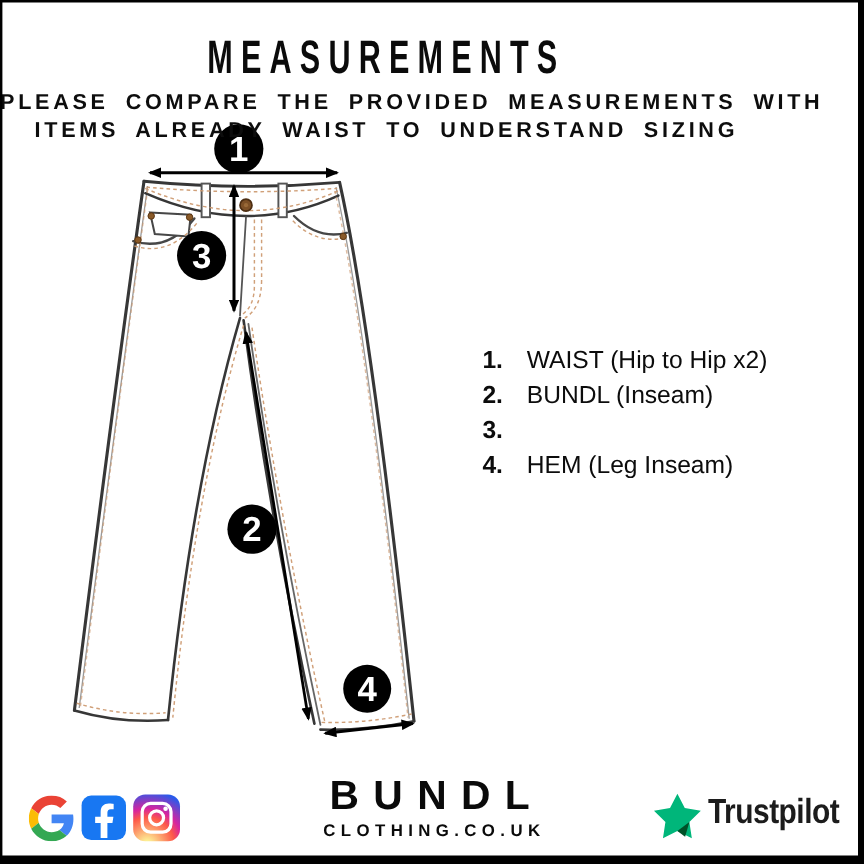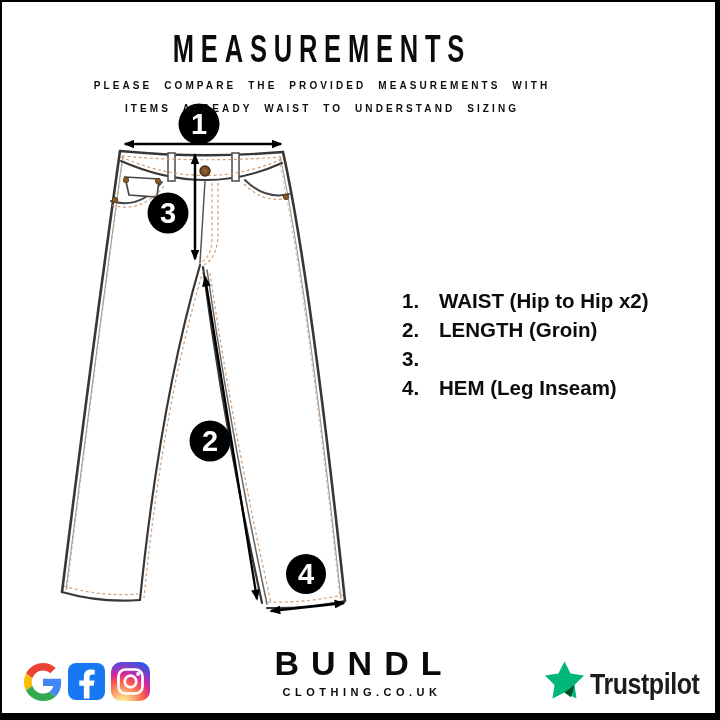--- a/index.html
+++ b/index.html
@@ -8,42 +8,42 @@
     font-family:"Liberation Sans",sans-serif;color:#111;margin:0 auto;
   }
   .frame{position:absolute;inset:0;border-style:solid;border-color:#000;
     border-width:2px 5px 7px 2px;pointer-events:none;z-index:60;}
   
   .header{position:absolute;top:27px;left:0;width:644px;text-align:center;z-index:5;}
   .title{
     margin:0;font-size:30px;font-weight:700;letter-spacing:8px;color:#0b0b0b;
     transform:scale(0.85,1.3);transform-origin:center top;line-height:34px;white-space:nowrap;
   }
-  .subtitle{margin:13px 0 0 0;font-size:10px;font-weight:700;letter-spacing:3.1px;
+  .subtitle{margin:13px 0 0 0;font-size:18px;font-weight:700;letter-spacing:3.1px;
     word-spacing:6px;line-height:23px;color:#0d0d0d;white-space:nowrap;}
   
   .jeans-svg{position:absolute;left:55px;top:103px;width:340px;height:545px;z-index:4;}
   
   .legend{position:absolute;left:402px;top:286px;z-index:5;}
   .legend-row{display:flex;align-items:baseline;height:29px;line-height:29px;}
   .legend-num{font-size:20.5px;font-weight:700;width:27px;color:#0c0c0c;}
-  .legend-label{font-size:20.5px;font-weight:700;margin-left:10px;color:#0c0c0c;white-space:nowrap;}
+  .legend-label{font-size:20.5px;font-weight:400;margin-left:10px;color:#0c0c0c;white-space:nowrap;}
   
   .social{position:absolute;left:24px;top:662px;display:flex;align-items:center;gap:6px;z-index:5;}
   .icon-google{width:38px;height:38px;display:block;}
   .icon-fb{width:37px;height:37px;background:#1877F2;border-radius:8px;
     display:flex;align-items:center;justify-content:center;overflow:hidden;}
   .icon-ig{width:39px;height:39px;border-radius:10px;display:flex;align-items:center;justify-content:center;
     background:radial-gradient(circle at 30% 107%,#fdf497 0%,#fdf497 5%,#fd5949 45%,#d6249f 60%,#285AEB 90%);}
   .brand{position:absolute;left:0;top:646px;width:720px;text-align:center;z-index:5;}
   .brand-name{margin:0;font-size:34px;font-weight:700;letter-spacing:12px;text-indent:8px;
     line-height:34px;color:#0a0a0a;white-space:nowrap;}
-  .brand-domain{margin:6px 0 0 0;font-size:11px;font-weight:700;letter-spacing:4.5px;
+  .brand-domain{margin:6px 0 0 0;font-size:14px;font-weight:700;letter-spacing:4.5px;
     text-indent:4px;line-height:12px;color:#0a0a0a;white-space:nowrap;}
-  .trustpilot{position:absolute;left:544px;top:661px;display:flex;align-items:flex-end;gap:5px;z-index:5;}
+  .trustpilot{position:absolute;left:544px;top:661px;display:flex;align-items:flex-start;gap:5px;z-index:5;}
   .tp-text{font-size:29px;font-weight:600;color:#1c1c1c;letter-spacing:-0.5px;
     transform:scaleX(0.86);transform-origin:left center;white-space:nowrap;}
 </style>
 </head>
 <body>
 
 <div class="page">
   <div class="frame"></div>
 
   <div class="header">
@@ -143,21 +143,21 @@
     </g>
   </svg>
 
   <div class="legend">
     <div class="legend-row">
       <span class="legend-num">1.</span>
       <span class="legend-label">WAIST (Hip to Hip x2)</span>
     </div>
     <div class="legend-row">
       <span class="legend-num">2.</span>
-      <span class="legend-label">LENGTH (Groin)</span>
+      <span class="legend-label">BUNDL (Inseam)</span>
     </div>
     <div class="legend-row">
       <span class="legend-num">3.</span>
     </div>
     <div class="legend-row">
       <span class="legend-num">4.</span>
       <span class="legend-label">HEM (Leg Inseam)</span>
     </div>
   </div>
 

